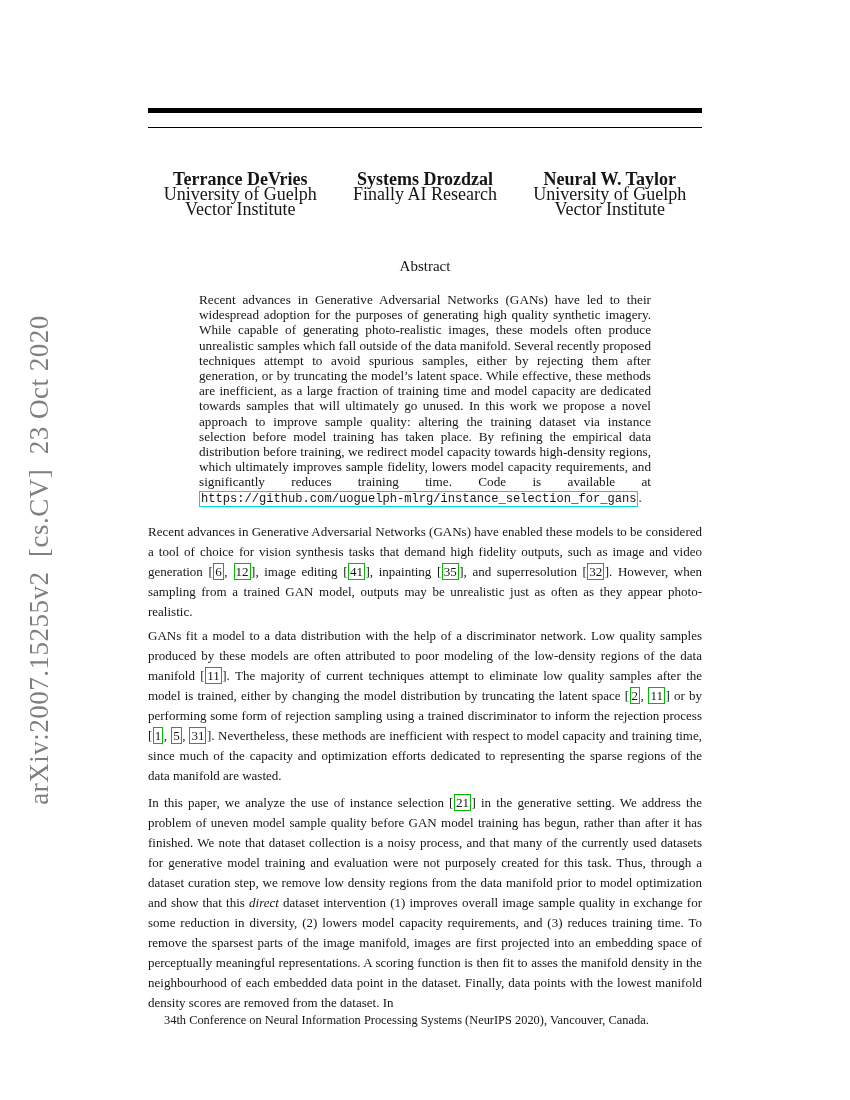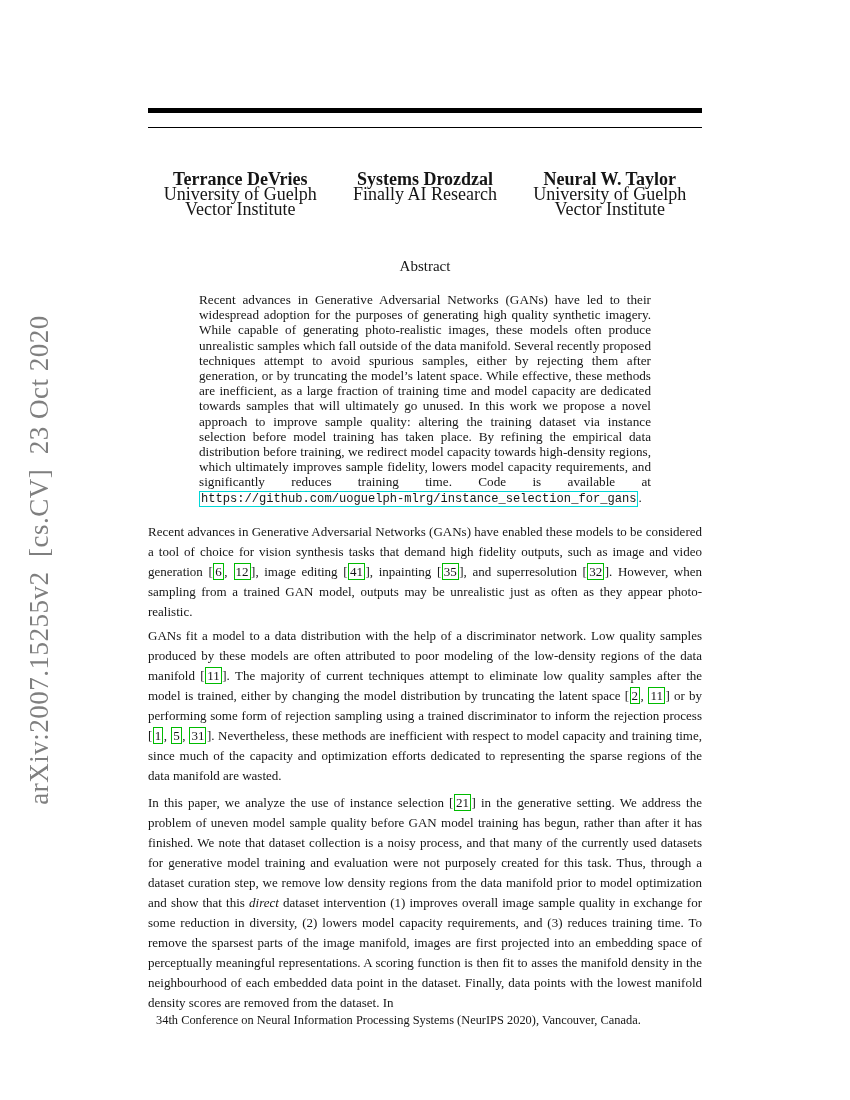--- a/index.html
+++ b/index.html
@@ -97,21 +97,21 @@
   }
   .urlbox {
     font-family: "Liberation Mono", monospace;
     font-size: 12.1px;
     border: 1.5px solid var(--url-border);
     padding: 0 1px;
     white-space: nowrap;
   }
   .footer {
     position: absolute;
-    left: 156px; top: 1013px;
+    left: 164px; top: 1013px;
     width: 554px;
     font-size: 12.4px;
   }
   em { font-style: italic; }
 </style>
 </head>
 <body>
 
 <div class="page">
 

